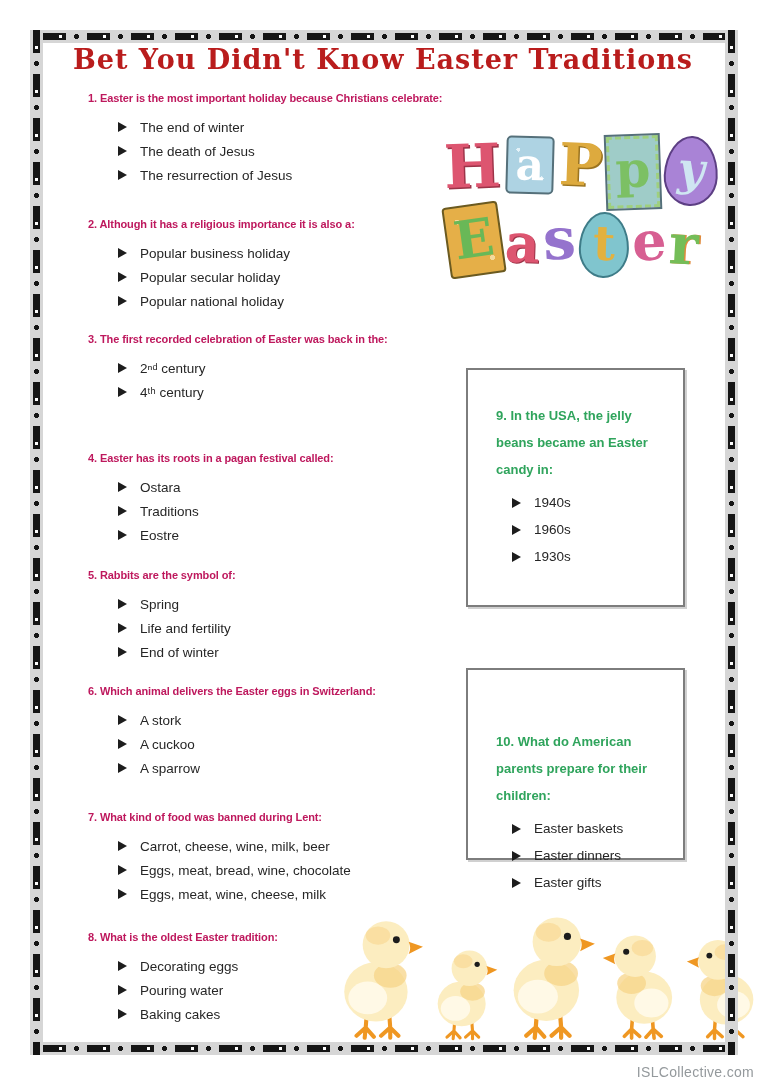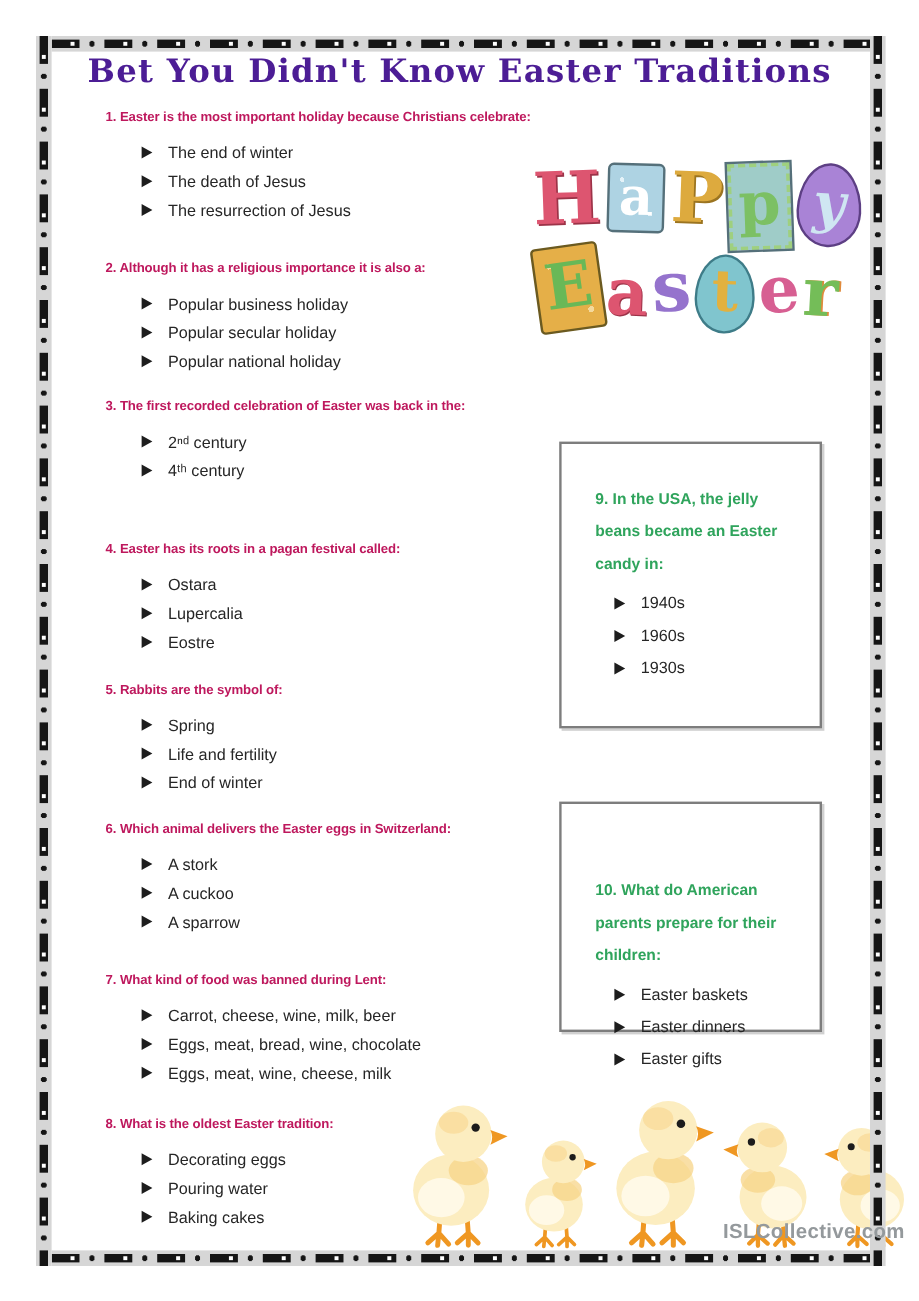--- a/index.html
+++ b/index.html
@@ -31,21 +31,21 @@
     background-position:0 0,0 0,3px 0;
     background-repeat:repeat-y;
   }
   .band-left{left:30px;}
   .band-right{left:725px;}
 
   
   .title{
     position:absolute;top:44px;left:0;width:100%;text-align:center;
     font-family:"DejaVu Serif","Liberation Serif",serif;font-weight:bold;
-    font-size:27px;color:#4c1d95;letter-spacing:1px;z-index:1;
+    font-size:27px;color:#b91c1c;letter-spacing:1px;z-index:1;
   }
 
   
   .q{position:absolute;left:88px;z-index:1;white-space:nowrap;}
   .q-label{color:#be185d;font-weight:bold;font-size:11px;letter-spacing:-0.1px;}
   .opts{margin-top:11px;}
   .opt{display:flex;align-items:center;height:24px;font-size:13.5px;color:#262626;}
   .marker{
     width:0;height:0;flex:none;
     border-left:9px solid #1d1d1d;border-top:5px solid transparent;border-bottom:5px solid transparent;
@@ -97,23 +97,23 @@
   .hl-r {font-size:56px;color:#74bd58;transform:rotate(3deg);margin-top:12px;text-shadow:1.5px 0 0 #e08a3c;}
 
   
   .chicks{position:absolute;left:333px;top:903px;width:430px;height:138px;
           display:flex;align-items:flex-end;justify-content:space-between;z-index:1;}
   .chick{display:block;}
   .flip{transform:scaleX(-1);}
 
   
   .watermark{
-    position:absolute;top:1017px;right:12px;z-index:9;
-    font-family:"Liberation Sans",sans-serif;font-weight:bold;
-    font-size:17px;color:#94999c;letter-spacing:0.3px;
+    position:absolute;top:1064px;right:12px;z-index:9;
+    font-family:"Liberation Sans",sans-serif;font-weight:normal;
+    font-size:14px;color:#94999c;letter-spacing:0.3px;
   }
   .hidden-defs{position:absolute;width:0;height:0;overflow:hidden;}
 </style>
 </head>
 <body>
 
 <div class="band band-h band-top"></div>
 <div class="band band-h band-bottom"></div>
 <div class="band band-v band-left"></div>
 <div class="band band-v band-right"></div>
@@ -172,21 +172,21 @@
 
 <section class="q" style="top:452px">
   <div class="q-label">4. Easter has its roots in a pagan festival called:</div>
   <div class="opts">
     <div class="opt">
         <span class="marker"></span>
         <span>Ostara</span>
       </div>
     <div class="opt">
         <span class="marker"></span>
-        <span>Lupercalia</span>
+        <span>Traditions</span>
       </div>
     <div class="opt">
         <span class="marker"></span>
         <span>Eostre</span>
       </div>
   </div>
 </section>
 
 <section class="q" style="top:569px">
   <div class="q-label">5. Rabbits are the symbol of:</div>

